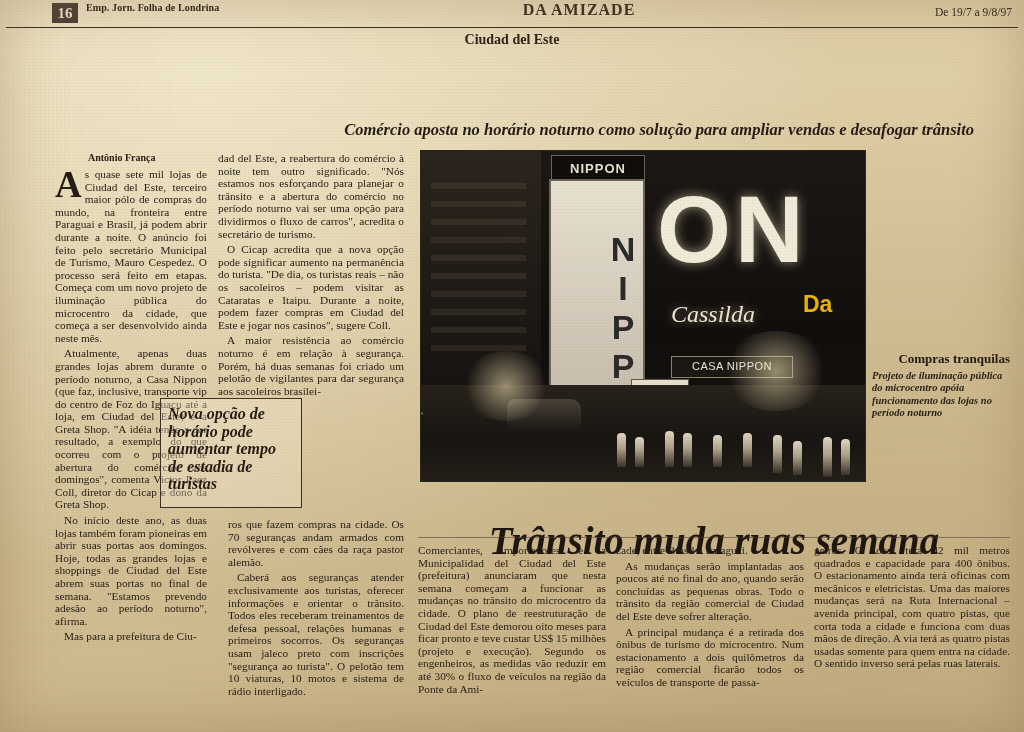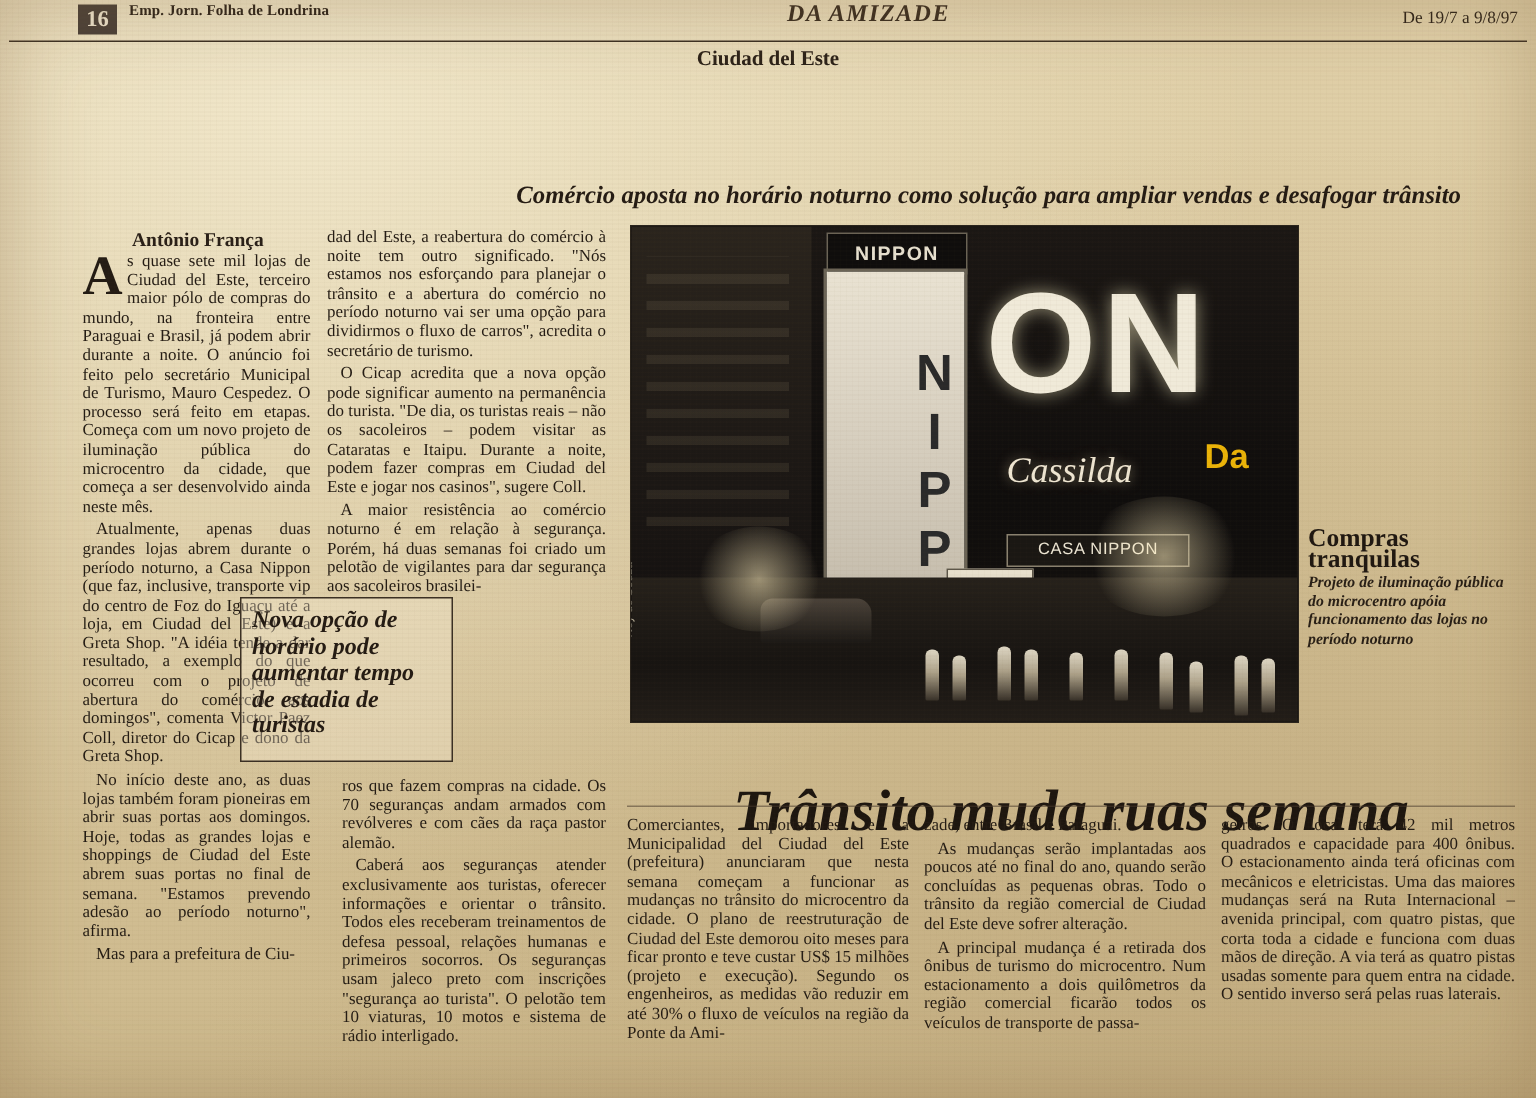--- a/index.html
+++ b/index.html
@@ -75,21 +75,20 @@
     font-size: 17px;
     font-weight: bold;
     font-style: italic;
     letter-spacing: 1px;
     opacity: .85;
     line-height: 16px;
   }
   .logo-line2 {
     font-size: 16px;
     font-weight: bold;
-    font-style: italic;
     letter-spacing: 1px;
     line-height: 16px;
   }
   .edition-date {
     position: absolute;
     right: 12px; top: 6px;
     font-size: 11.5px;
     color: #2c2219;
   }
   .rule-top {
@@ -124,21 +123,21 @@
     top: 120px; left: 60px; right: 50px;
     text-align: right;
     font-style: italic;
     font-weight: bold;
     font-size: 16.5px;
     color: #241b13;
   }
   .byline {
     position: absolute;
     top: 152px; left: 88px;
-    font-size: 13px;
+    font-size: 10px;
     font-weight: bold;
     color: #2a2018;
   }
 
   
   .col {
     position: absolute;
     font-size: 11.3px;
     line-height: 12.6px;
     text-align: justify;
@@ -327,24 +326,25 @@
   }
 
   
   .caption {
     position: absolute;
     top: 352px; left: 872px;
     width: 138px;
   }
   .caption-title {
     font-weight: bold;
-    font-size: 17px;
+    font-size: 13px;
     line-height: 13.5px;
     color: #201811;
     margin-bottom: 4px;
+    text-align: right;
   }
   .caption-text {
     font-style: italic;
     font-weight: bold;
     font-size: 10.5px;
     line-height: 12.5px;
     color: #281f16;
   }
 
   

